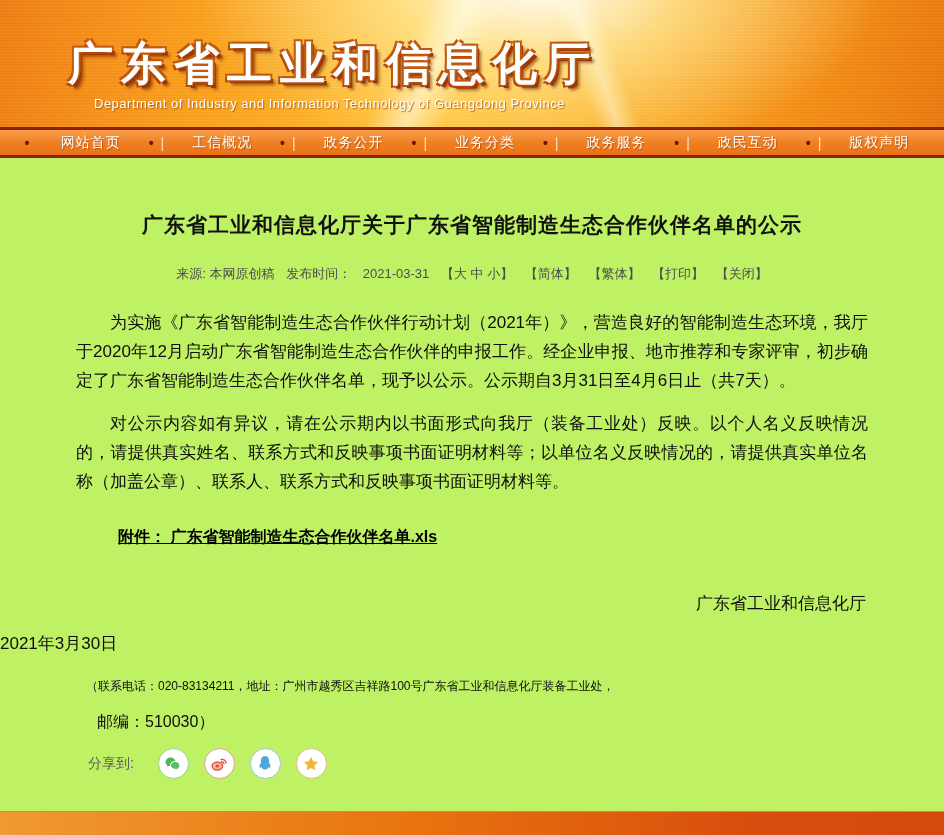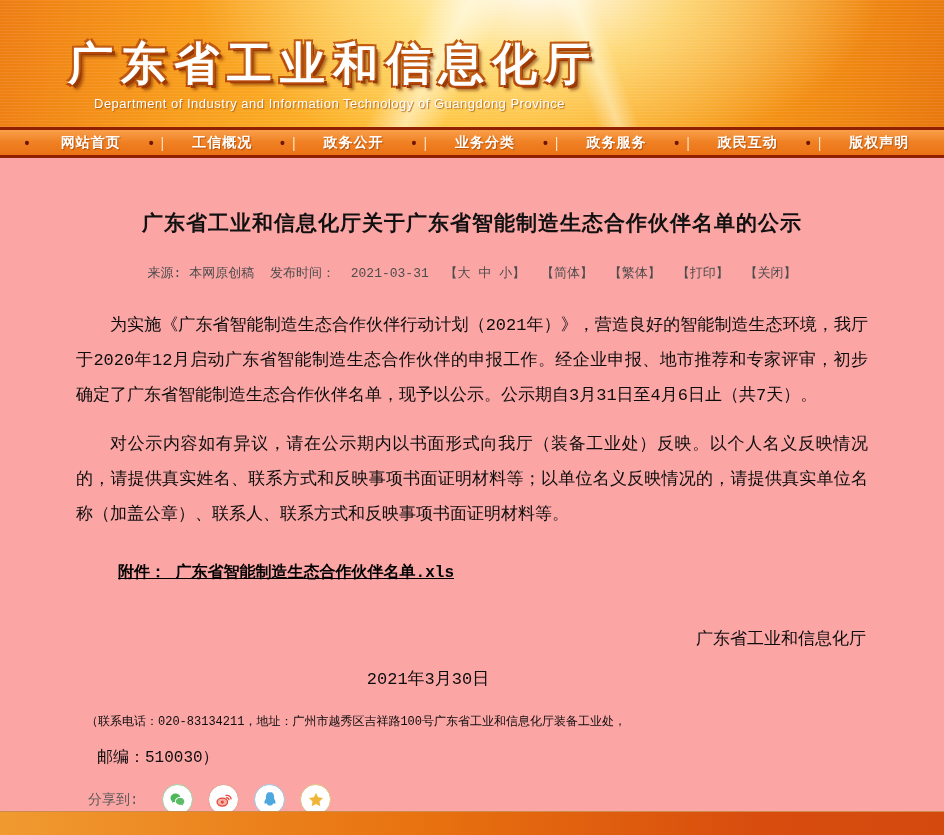--- a/index.html
+++ b/index.html
@@ -44,49 +44,49 @@
 
   
   .topnav {
     flex:0 0 auto; height:31px; display:flex; align-items:center;
     border-top:3px solid #8f2003; border-bottom:3px solid #8f2003;
     background:linear-gradient(180deg,#f9a04b 0%,#f08124 48%,#ea7214 100%);
     padding:0 14px; font-size:14px;
   }
   .nav-lead-dot { color:#6e1400; font-weight:bold; width:26px; text-align:center; }
   .nav-item {
-    flex:1; text-align:center; color:#fff; font-weight:bold; text-decoration:none;
+    flex:1; text-align:center; color:#fff; font-weight:normal; text-decoration:none;
     cursor:pointer; text-shadow:1px 1px 1px rgba(150,60,0,.65); letter-spacing:1px;
   }
   .nav-sep { width:30px; text-align:center; white-space:nowrap; }
   .nav-sep .d { color:#6e1400; font-weight:bold; }
   .nav-sep .p { color:#fbe3c2; margin-left:7px; }
 
   
-  .content { flex:1 1 auto; background:#fca5a5; overflow:hidden;font-family:Liberation Mono, monospace; }
+  .content { flex:1 1 auto; background:#bef264; overflow:hidden; }
   .article-title {
     margin-top:52px; text-align:center; font-size:21px; font-weight:bold;
     color:#111; letter-spacing:1px; line-height:30px;
   }
   .meta {
     margin-top:26px; text-align:center; font-size:13px; color:#4c4c4c; line-height:16px;
   }
   .meta span { margin:0 4px; }
   .meta .ctrl { cursor:pointer; }
   .para {
-    margin:26px 76px 0 76px; font-size:17px; line-height:35px; color:#0d0d0d;
+    margin:26px 76px 0 76px; font-size:17px; line-height:29px; color:#0d0d0d;
     text-align:justify; text-indent:2em;
   }
   .para + .para { margin-top:14px; }
   .attachment-row { margin:30px 76px 0 118px; font-size:16px; line-height:22px; }
   .attachment-link {
     color:#000; font-weight:bold; text-decoration:underline; cursor:pointer;
   }
   .sig-org { margin:44px 78px 0 0; text-align:right; font-size:17px; color:#0d0d0d; line-height:24px; }
-  .sig-date { margin:16px 88px 0 0; text-align:center; font-size:17px; color:#0d0d0d; line-height:24px; }
+  .sig-date { margin:16px 88px 0 0; text-align:left; font-size:17px; color:#0d0d0d; line-height:24px; }
   .contact-line1 { margin:18px 60px 0 86px; font-size:12px; color:#0d0d0d; line-height:24px; }
   .contact-line2 { margin:12px 60px 0 97px; font-size:16px; color:#0d0d0d; line-height:24px; }
 
   
   .share-row { margin:14px 0 0 88px; display:flex; align-items:center;gap:8px; }
   .share-label { color:#5a5a5a; font-size:14px; margin-right:16px; }
   .share-icon {
     width:31px; height:31px; border-radius:50%; background:#fff;
     display:flex; align-items:center; justify-content:center; margin-right:7px; cursor:pointer;
   }

